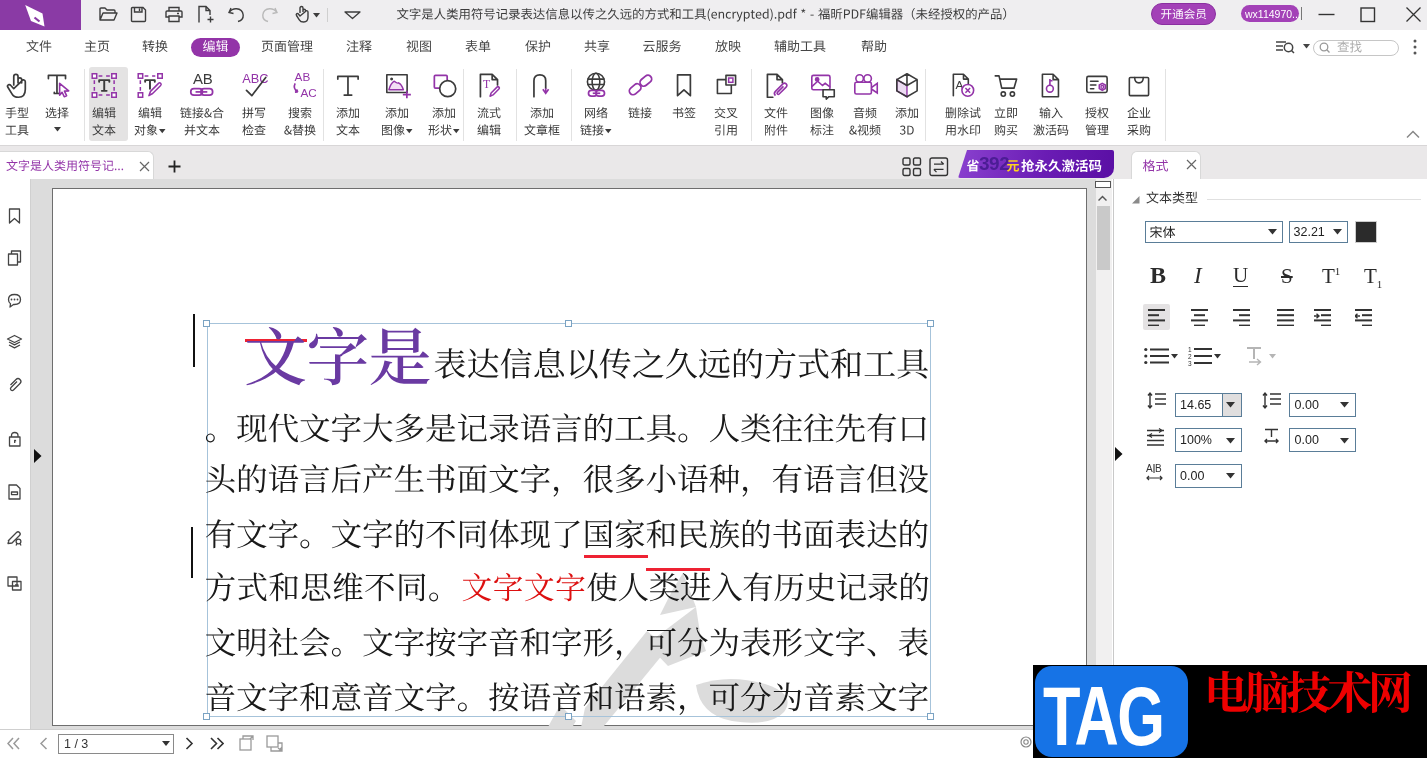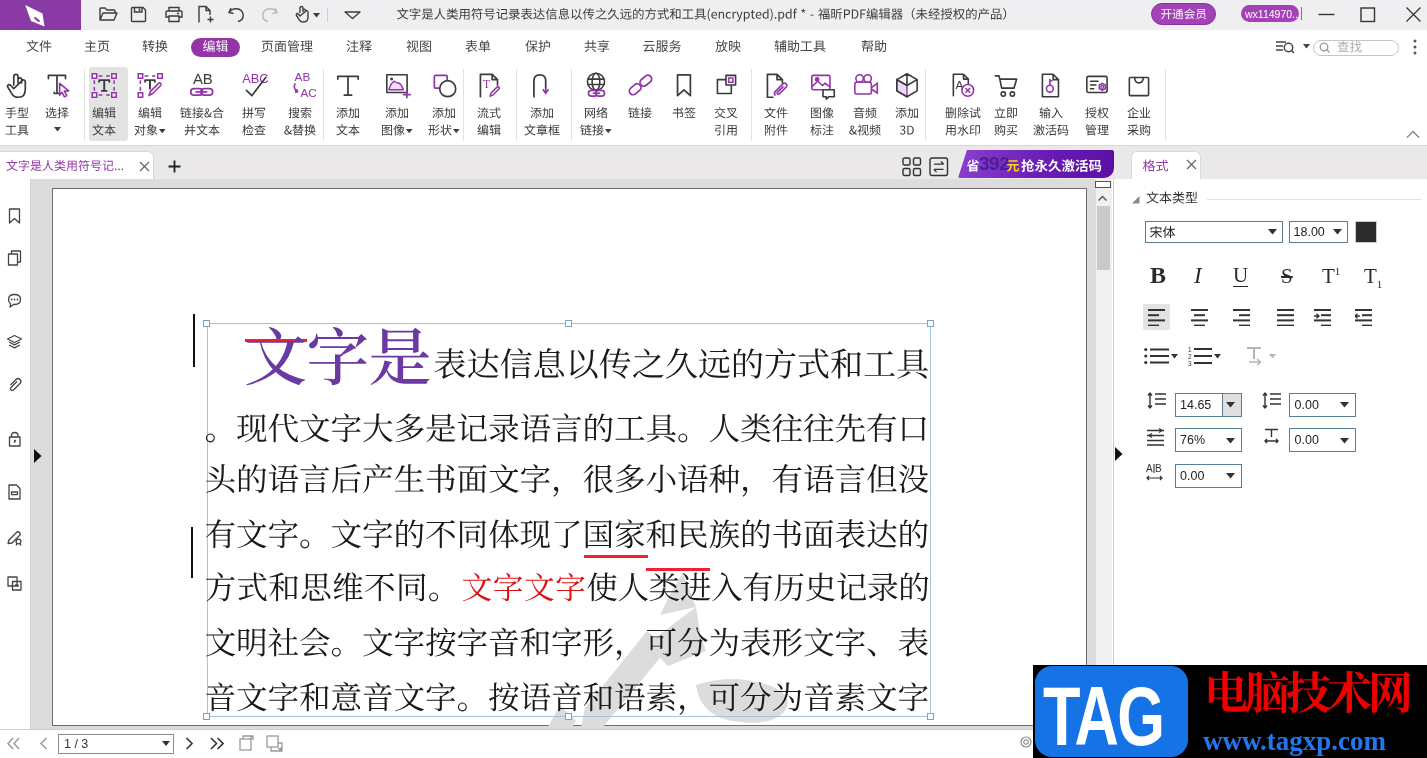--- a/index.html
+++ b/index.html
@@ -345,21 +345,21 @@
 <div style="position:absolute;left:646px;top:568px;width:64px;height:3.2px;background:#e23"></div>
 <svg style="position:absolute;left:1131px;top:195px" width="10" height="10" viewBox="0 0 10 10">
       <path d="M8.5 1 L8.5 8.5 L1 8.5 Z" fill="#8a8a8a"></path>
     </svg>
 <div style="position:absolute;left:1207px;top:199px;width:214px;height:1px;background:#e0e0e0"></div>
 <div style="position:absolute;left:1145px;top:220.5px;width:138px;height:22px;border:1px solid #5a7d98;box-sizing:border-box;background:#fff"></div>
 <svg style="position:absolute;left:1268px;top:229px" width="10" height="6" viewBox="0 0 10 6">
       <path d="M0 0 L9 0 L4.5 5.5 Z" fill="#333"></path>
     </svg>
 <div style="position:absolute;left:1289px;top:220.5px;width:59px;height:22px;border:1px solid #5a7d98;box-sizing:border-box;background:#fff"></div>
-<div style="position:absolute;left:1293.5px;top:224.5px;font:12.5px 'Liberation Sans',sans-serif;color:#222">18.00</div>
+<div style="position:absolute;left:1293.5px;top:224.5px;font:12.5px 'Liberation Sans',sans-serif;color:#222">32.21</div>
 <svg style="position:absolute;left:1333px;top:229px" width="10" height="6" viewBox="0 0 10 6">
       <path d="M0 0 L9 0 L4.5 5.5 Z" fill="#333"></path>
     </svg>
 <div style="position:absolute;left:1356px;top:221.5px;width:20px;height:20px;background:#2b2b2b;box-shadow:0 0 0 1px #ccc"></div>
 <div style="font-family:'Liberation Serif',serif;color:#2b2b2b;position:absolute;left:1150px;top:262px;font-size:24px;font-weight:bold">B</div>
 <div style="font-family:'Liberation Serif',serif;color:#2b2b2b;position:absolute;left:1194px;top:263px;font-size:23px;font-style:italic">I</div>
 <div style="font-family:'Liberation Serif',serif;color:#2b2b2b;position:absolute;left:1233px;top:264px;font-size:21px;border-bottom:1.5px solid #2b2b2b;line-height:1.05">U</div>
 <div style="font-family:'Liberation Serif',serif;color:#2b2b2b;position:absolute;left:1281px;top:264px;font-size:21px;text-decoration:line-through">S</div>
 <div style="font-family:'Liberation Serif',serif;color:#2b2b2b;position:absolute;left:1322px;top:264px;font-size:21px">T<sup style="font-size:11px">1</sup></div>
 <div style="font-family:'Liberation Serif',serif;color:#2b2b2b;position:absolute;left:1364px;top:264px;font-size:21px">T<sub style="font-size:11px">1</sub></div>
@@ -436,21 +436,21 @@
 <div style="position:absolute;left:1180px;top:397.5px;font:12.5px 'Liberation Sans',sans-serif;color:#222">14.65</div>
 <svg style="position:absolute;left:1225.5px;top:402px" width="10" height="6" viewBox="0 0 10 6">
       <path d="M0 0 L9 0 L4.5 5.5 Z" fill="#333"></path>
     </svg>
 <div style="position:absolute;left:1289px;top:392.5px;width:67px;height:24px;border:1px solid #5a7d98;box-sizing:border-box;background:#fff"></div>
 <div style="position:absolute;left:1294.5px;top:397.5px;font:12.5px 'Liberation Sans',sans-serif;color:#222">0.00</div>
 <svg style="position:absolute;left:1340px;top:402px" width="10" height="6" viewBox="0 0 10 6">
       <path d="M0 0 L9 0 L4.5 5.5 Z" fill="#333"></path>
     </svg>
 <div style="position:absolute;left:1174.5px;top:428px;width:67px;height:24px;border:1px solid #5a7d98;box-sizing:border-box;background:#fff"></div>
-<div style="position:absolute;left:1180px;top:433px;font:12.5px 'Liberation Sans',sans-serif;color:#222">76%</div>
+<div style="position:absolute;left:1180px;top:433px;font:12.5px 'Liberation Sans',sans-serif;color:#222">100%</div>
 <svg style="position:absolute;left:1225.5px;top:437.5px" width="10" height="6" viewBox="0 0 10 6">
       <path d="M0 0 L9 0 L4.5 5.5 Z" fill="#333"></path>
     </svg>
 <div style="position:absolute;left:1289px;top:428px;width:67px;height:24px;border:1px solid #5a7d98;box-sizing:border-box;background:#fff"></div>
 <div style="position:absolute;left:1294.5px;top:433px;font:12.5px 'Liberation Sans',sans-serif;color:#222">0.00</div>
 <svg style="position:absolute;left:1340px;top:437.5px" width="10" height="6" viewBox="0 0 10 6">
       <path d="M0 0 L9 0 L4.5 5.5 Z" fill="#333"></path>
     </svg>
 <div style="position:absolute;left:1174.5px;top:463.5px;width:67px;height:24px;border:1px solid #5a7d98;box-sizing:border-box;background:#fff"></div>
 <div style="position:absolute;left:1180px;top:468.5px;font:12.5px 'Liberation Sans',sans-serif;color:#222">0.00</div>
@@ -504,21 +504,20 @@
       <rect x="1" y="1" width="11" height="11" fill="none" stroke="#9a9a9a" stroke-width="1.3"></rect>
       <path d="M12 8 L16 8 L16 16 L5 16 L5 12 M16 12 L13 16 M16 16 L12 13" stroke="#9a9a9a" stroke-width="1.3" fill="none"></path>
     </svg>
 <svg style="position:absolute;left:1020px;top:736px" width="13" height="13" viewBox="0 0 13 13">
       <circle cx="6" cy="6" r="5" fill="none" stroke="#888" stroke-width="1.2"></circle>
       <circle cx="6" cy="6" r="2.2" fill="none" stroke="#888" stroke-width="1.1"></circle>
     </svg>
 <div style="position:absolute;left:1033px;top:664.5px;width:394px;height:93.5px;background:#000"></div>
 <div style="position:absolute;left:1035px;top:666px;width:153px;height:91px;background:#1673e6;border-radius:17px"></div>
 <div style="position:absolute;left:1043px;top:668px;width:140px;font:bold 84px 'Liberation Sans',sans-serif;color:#fff;transform:scaleX(0.73);transform-origin:0 0;letter-spacing:-2px">TAG</div>
-<div style="position:absolute;left:1203px;top:726px;font:bold 27px 'Liberation Serif',serif;color:#2277ee">www.tagxp.com</div>
 <svg width="1427" height="758" viewBox="0 0 1427 758" style="position:absolute;left:0;top:0;pointer-events:none">
       <defs>
         <path id="g0" d="M725 -630 802 -607Q739 -426 640 -294Q541 -162 403 -72Q265 19 83 78Q79 69 71 55Q63 42 53 29Q44 15 36 7Q215 -45 348 -128Q482 -212 575 -335Q668 -459 725 -630ZM270 -626Q327 -471 424 -345Q521 -219 657 -129Q793 -40 967 4Q959 12 949 24Q939 37 930 50Q922 62 915 73Q736 24 599 -71Q462 -165 363 -300Q265 -435 201 -603ZM50 -664H954V-590H50ZM423 -823 501 -847Q524 -811 547 -768Q569 -724 580 -693L497 -666Q488 -697 467 -742Q446 -786 423 -823Z"></path>
         <path id="g1" d="M233 -551H713V-480H233ZM69 -300H930V-228H69ZM460 -363H539V-12Q539 21 529 39Q519 57 492 67Q466 75 425 77Q383 79 319 79Q317 68 312 54Q306 41 300 28Q293 14 287 4Q321 5 351 5Q382 6 405 6Q428 6 437 6Q450 5 455 1Q460 -4 460 -14ZM691 -551H711L728 -555L779 -516Q743 -480 698 -443Q652 -406 602 -374Q552 -342 502 -318Q495 -328 482 -342Q470 -355 460 -363Q503 -384 547 -413Q590 -442 628 -474Q666 -507 691 -535ZM80 -736H920V-529H843V-664H154V-529H80ZM423 -824 497 -847Q519 -820 538 -785Q558 -751 567 -725L490 -697Q482 -724 464 -759Q445 -795 423 -824Z"></path>
         <path id="g2" d="M59 -399H943V-332H59ZM503 -220H878V-154H503ZM471 -369H546V10H471ZM274 -207Q305 -125 359 -83Q412 -41 489 -26Q566 -11 664 -11Q675 -11 704 -11Q733 -11 770 -11Q808 -11 846 -11Q884 -11 916 -11Q947 -11 963 -12Q957 -3 951 10Q946 23 942 36Q938 50 935 60H875H661Q573 60 503 50Q433 40 378 14Q323 -12 282 -60Q242 -108 212 -184ZM231 -299 306 -289Q282 -164 229 -71Q175 22 92 81Q87 74 77 64Q67 54 55 44Q44 34 35 29Q115 -23 163 -106Q212 -190 231 -299ZM236 -607V-525H757V-607ZM236 -742V-661H757V-742ZM164 -799H833V-468H164Z"></path>
         <path id="g3" d="M457 -837H541Q540 -792 536 -724Q532 -656 520 -572Q508 -489 480 -399Q453 -309 405 -222Q357 -134 284 -57Q210 20 104 76Q94 62 77 46Q60 29 43 17Q147 -36 218 -108Q290 -181 335 -264Q380 -347 405 -431Q430 -516 441 -594Q451 -672 454 -735Q457 -798 457 -837ZM531 -713Q534 -696 540 -648Q546 -600 562 -533Q578 -466 608 -390Q637 -314 684 -239Q731 -164 801 -99Q870 -34 965 9Q949 21 934 39Q919 57 910 72Q812 26 740 -43Q669 -112 621 -192Q572 -272 542 -354Q512 -435 495 -507Q479 -579 471 -632Q463 -684 460 -706Z"></path>
         <path id="g4" d="M72 -645H933V-576H72ZM67 -249H936V-179H67ZM746 -822 824 -797Q796 -759 765 -722Q733 -684 706 -657L645 -680Q662 -700 680 -725Q699 -750 716 -776Q734 -801 746 -822ZM460 -839H535V-379H460ZM181 -789 244 -818Q277 -789 308 -751Q339 -713 354 -683L287 -650Q273 -679 243 -719Q213 -758 181 -789ZM463 -357H542Q533 -288 518 -229Q502 -170 472 -121Q442 -73 392 -34Q343 4 267 33Q192 61 85 80Q82 70 75 57Q69 44 61 32Q53 20 46 11Q147 -5 217 -28Q286 -52 331 -85Q377 -117 403 -158Q429 -198 443 -248Q456 -298 463 -357ZM433 -614 493 -589Q451 -530 389 -479Q326 -428 252 -390Q178 -352 101 -329Q96 -339 88 -350Q79 -362 70 -373Q61 -384 53 -391Q129 -409 202 -442Q275 -475 335 -519Q395 -564 433 -614ZM547 -226Q595 -125 701 -67Q808 -8 963 10Q955 18 946 30Q936 43 929 56Q921 69 916 80Q806 63 722 26Q637 -11 577 -69Q516 -128 479 -210ZM482 -555 517 -607Q567 -584 624 -556Q681 -528 738 -498Q794 -469 844 -442Q894 -415 929 -394L892 -332Q858 -355 809 -383Q760 -411 704 -442Q647 -472 590 -501Q532 -531 482 -555Z"></path>
         <path id="g5" d="M196 -770H843V-698H196ZM196 -537H841V-466H196ZM190 -298H843V-227H190ZM153 -770H227V-407Q227 -350 222 -285Q217 -220 204 -153Q190 -87 163 -26Q135 35 90 85Q85 77 74 68Q63 58 52 49Q41 40 32 36Q74 -11 98 -66Q122 -121 134 -179Q146 -238 150 -296Q153 -354 153 -407ZM813 -770H887V-22Q887 14 877 33Q866 52 841 62Q816 71 771 73Q726 75 655 74Q652 60 645 39Q637 17 629 2Q664 3 697 3Q729 4 753 3Q777 3 786 3Q801 2 807 -3Q813 -8 813 -22ZM467 -743H543V71H467Z"></path>
         <path id="g6" d="M337 -433H943V-363H337ZM260 -550 331 -526Q302 -466 263 -405Q224 -345 181 -293Q138 -240 93 -200Q88 -207 79 -219Q69 -230 59 -242Q49 -254 41 -261Q84 -297 124 -343Q164 -390 199 -442Q235 -495 260 -550ZM733 -541H807V-15Q807 20 797 38Q787 56 761 66Q736 74 691 76Q646 78 578 78Q576 62 568 41Q560 20 552 5Q588 6 620 6Q652 6 676 6Q699 6 708 6Q723 5 728 1Q733 -3 733 -16ZM167 -745H475V-680H167ZM552 -745H934V-680H552ZM182 -843 255 -826Q237 -772 212 -718Q187 -665 158 -618Q130 -572 99 -536Q93 -542 81 -550Q69 -558 57 -566Q45 -573 36 -578Q83 -627 121 -697Q159 -768 182 -843ZM576 -843 647 -826Q622 -743 579 -669Q537 -594 488 -543Q481 -549 470 -557Q458 -565 446 -573Q434 -581 425 -586Q475 -632 514 -700Q554 -768 576 -843ZM238 -694 302 -712Q320 -679 341 -637Q361 -595 373 -568L306 -545Q295 -573 275 -615Q255 -658 238 -694ZM645 -694 708 -717Q730 -687 755 -649Q781 -612 794 -586L728 -559Q716 -585 691 -624Q667 -662 645 -694ZM395 -277 456 -309Q478 -278 502 -242Q527 -206 549 -173Q571 -139 585 -115L521 -76Q509 -101 487 -136Q465 -171 441 -208Q417 -245 395 -277ZM190 -385 262 -456 263 -454V80H190Z"></path>
         <path id="g7" d="M260 -732V-596H736V-732ZM185 -799H815V-530H185ZM63 -440H933V-371H63ZM249 -259H759V-191H249ZM736 -259H816Q816 -259 815 -253Q814 -247 814 -239Q813 -231 812 -225Q800 -141 787 -86Q774 -31 759 1Q745 33 726 50Q708 65 688 71Q668 76 639 77Q614 78 568 78Q522 77 470 74Q468 57 461 37Q454 18 444 2Q497 7 545 9Q594 10 615 10Q633 10 644 9Q655 7 663 1Q678 -11 690 -39Q703 -68 714 -120Q725 -171 736 -249ZM281 -410 361 -399Q350 -364 338 -326Q326 -288 313 -253Q300 -218 290 -191H203Q216 -221 230 -258Q244 -296 257 -336Q271 -375 281 -410Z"></path>

